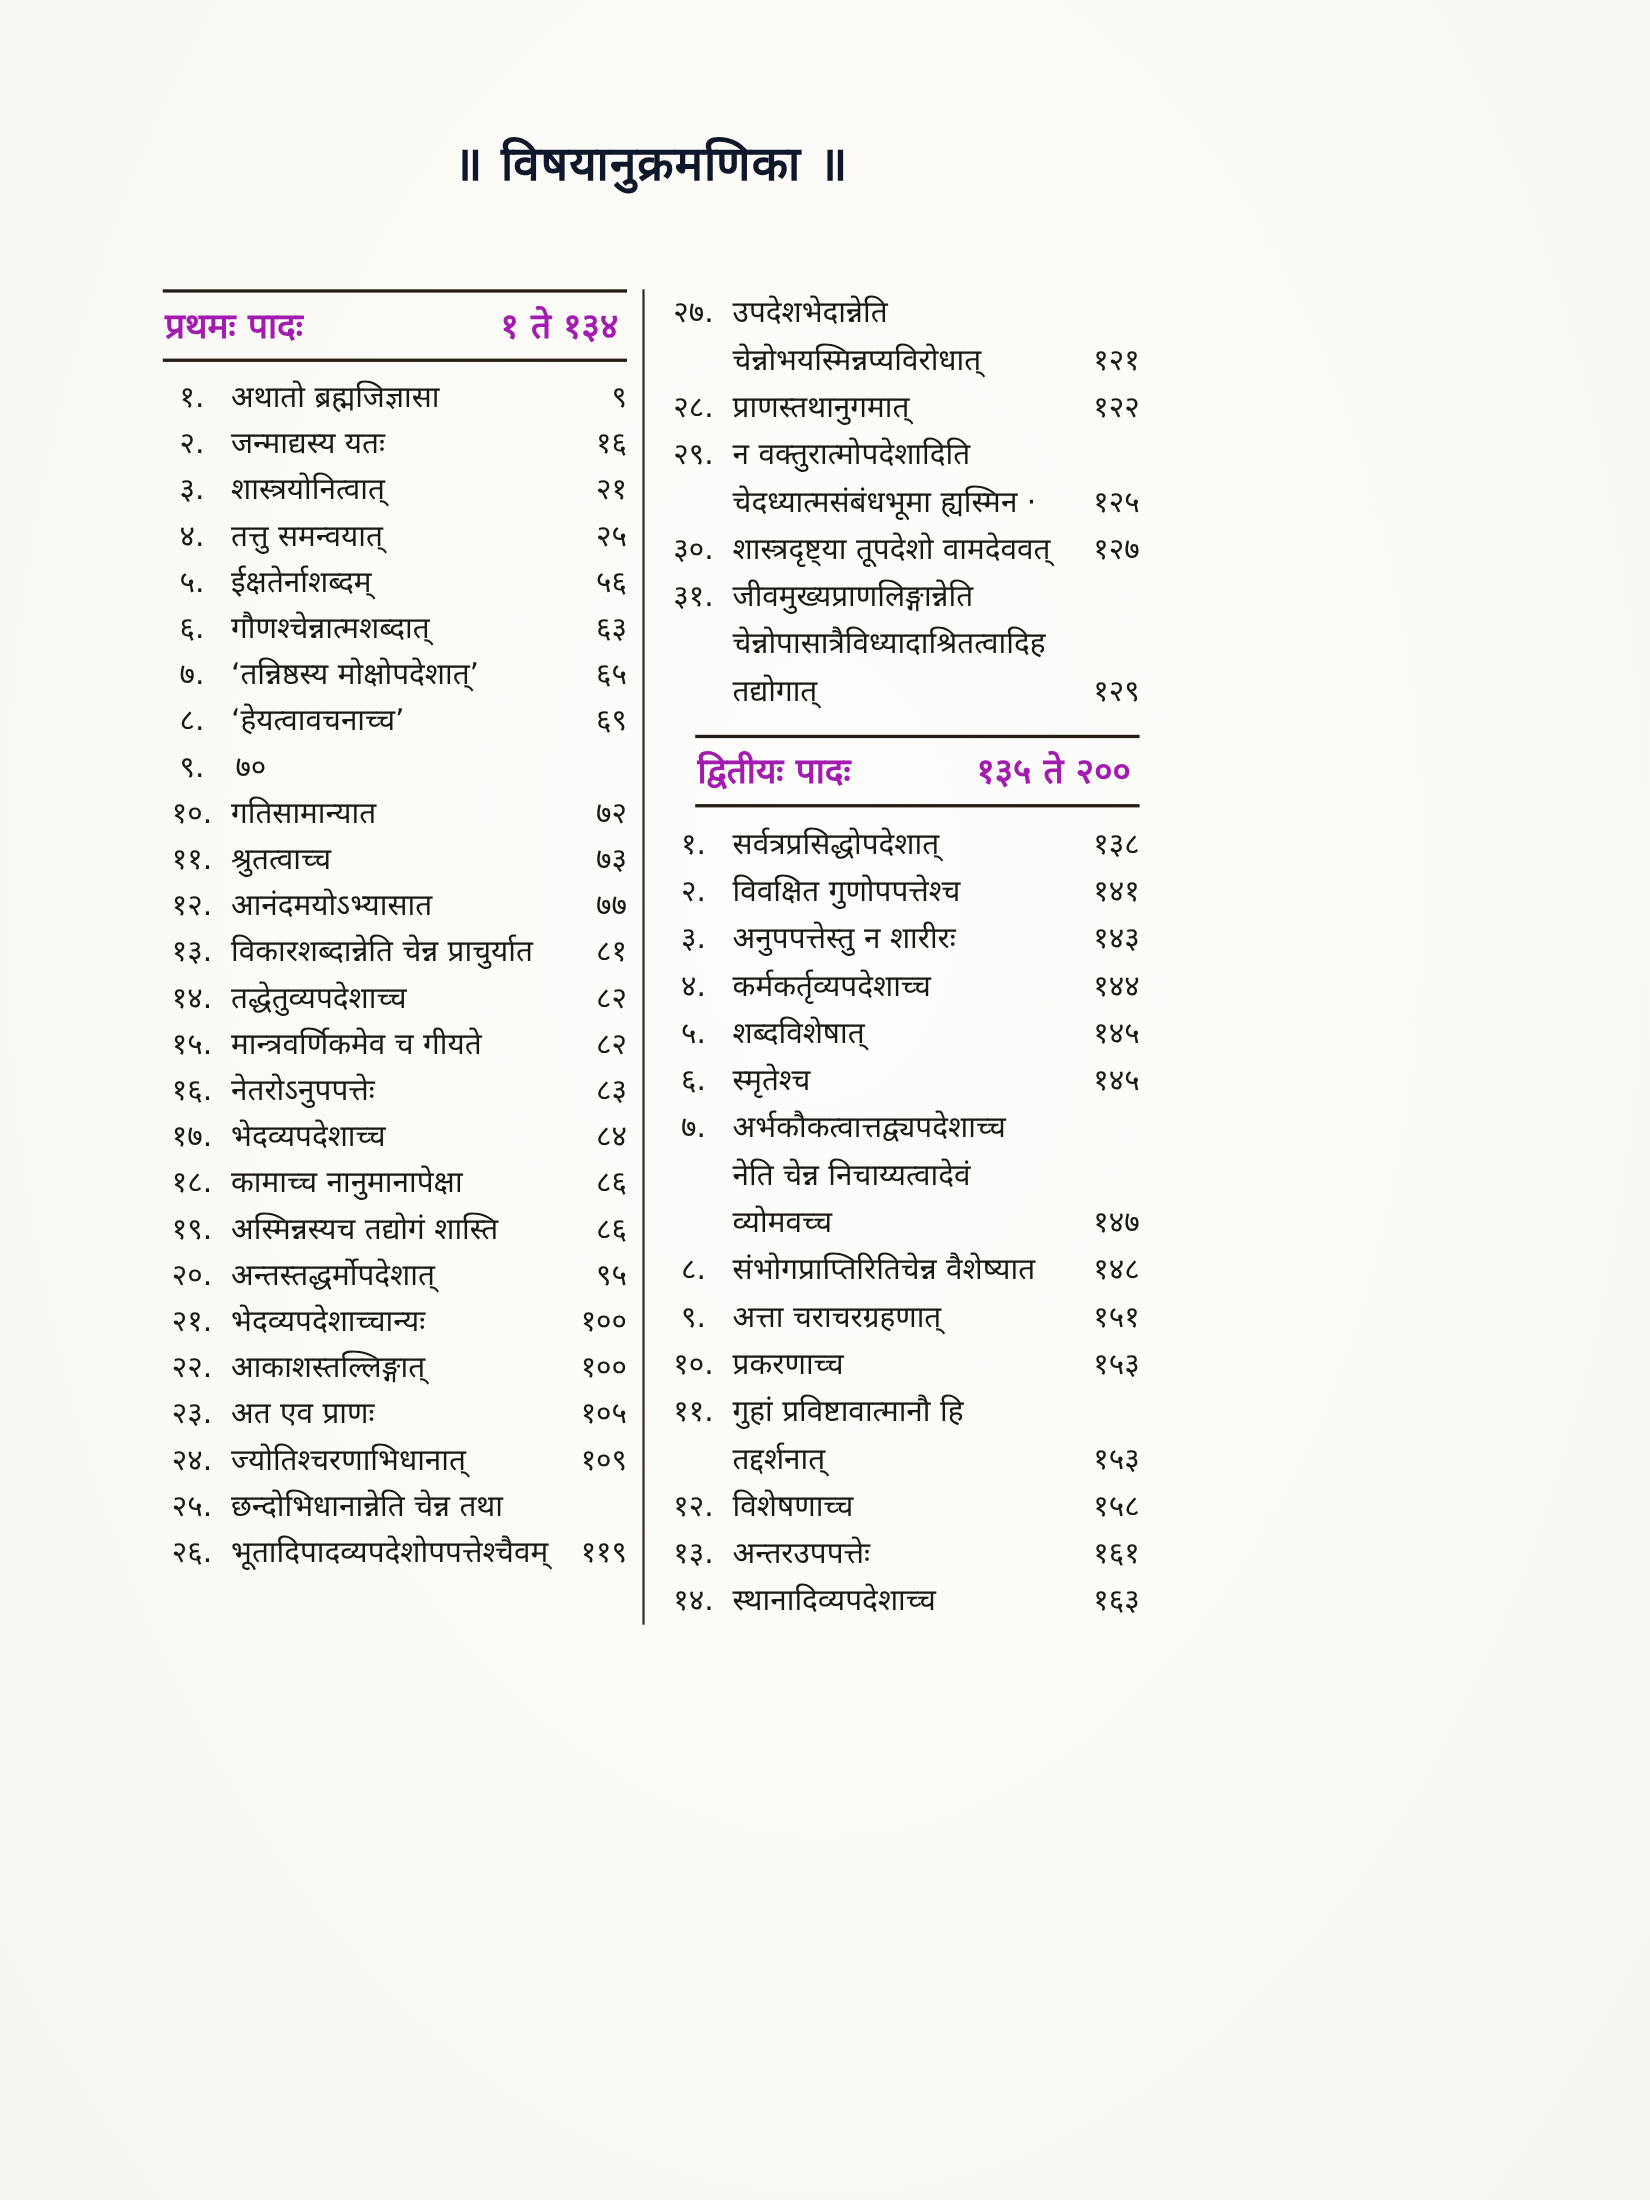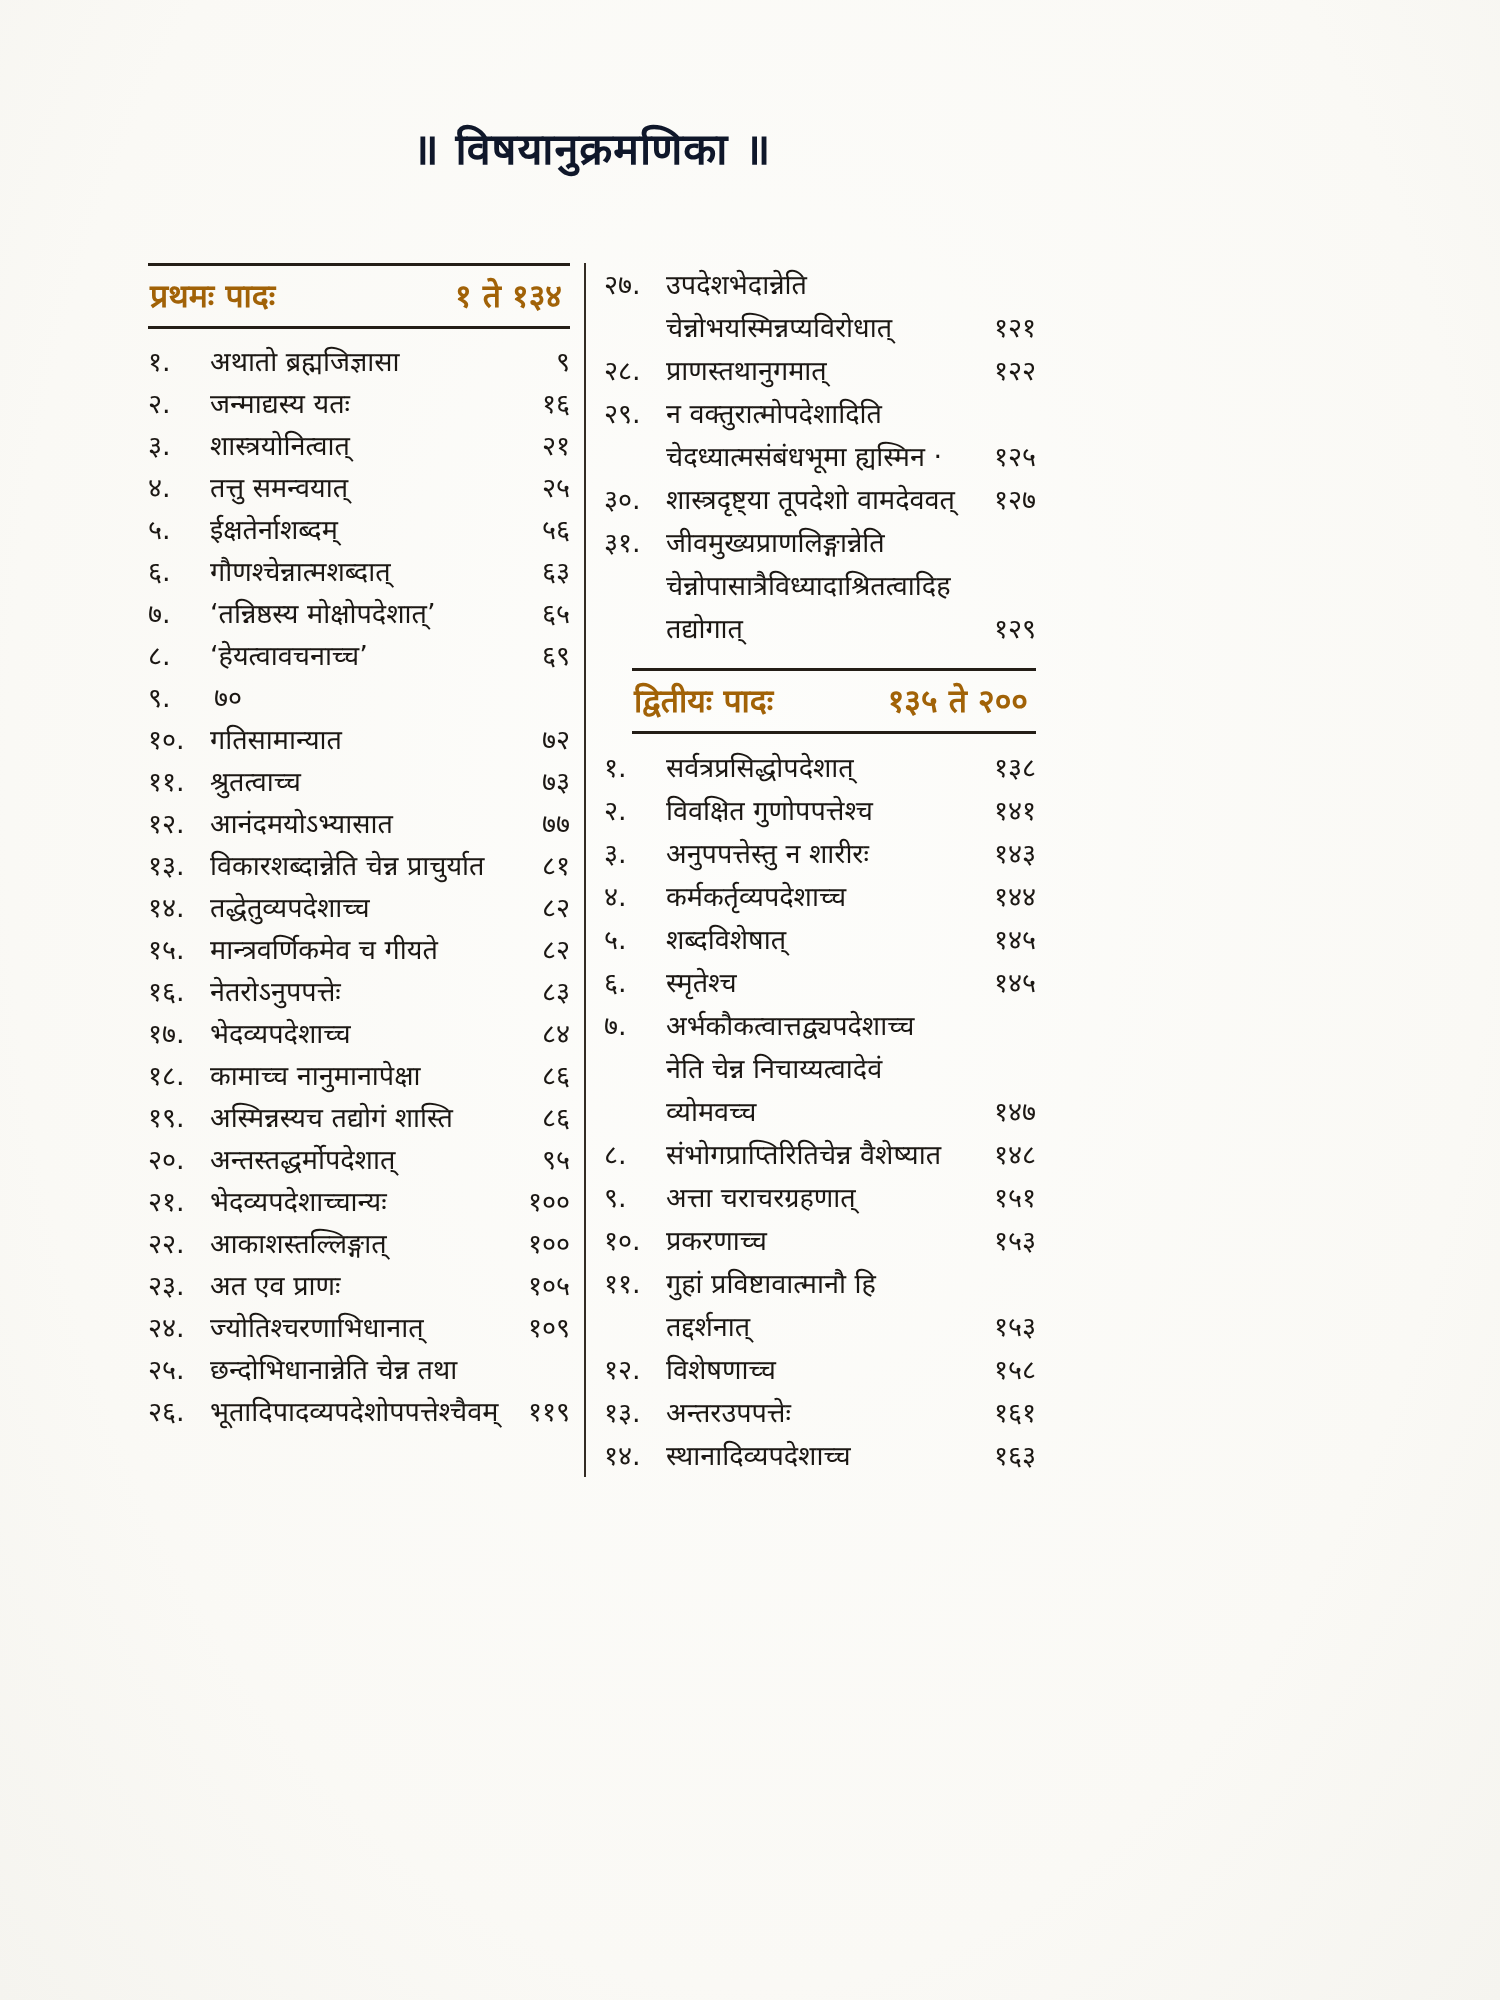--- a/index.html
+++ b/index.html
@@ -63,21 +63,21 @@
   .pada-header {
     display: flex;
     justify-content: space-between;
     align-items: baseline;
     border-top: 3px solid #241e17;
     border-bottom: 3px solid #241e17;
     padding: 7px 2px 10px 2px;
     font-size: 32px;
     font-weight: bold;
     margin-bottom: 12px;
-    color: #a16207;
+    color: #a21caf;
   }
 
   .pada-header-2 {
     margin-top: 18px;
     margin-left: 28px;
   }
 
   .pada-range {
     padding-right: 6px;
   }
@@ -88,21 +88,21 @@
     line-height: 42px;
   }
 
   .col-right .entry-line {
     line-height: 43px;
   }
 
   .entry-num {
     flex: none;
     width: 62px;
-    text-align: left;
+    text-align: center;
     padding-right: 9px;
   }
 
   .entry-text {
     flex: 1 1 auto;
     white-space: nowrap;
     overflow: visible;
   }
 
   .entry-page {

